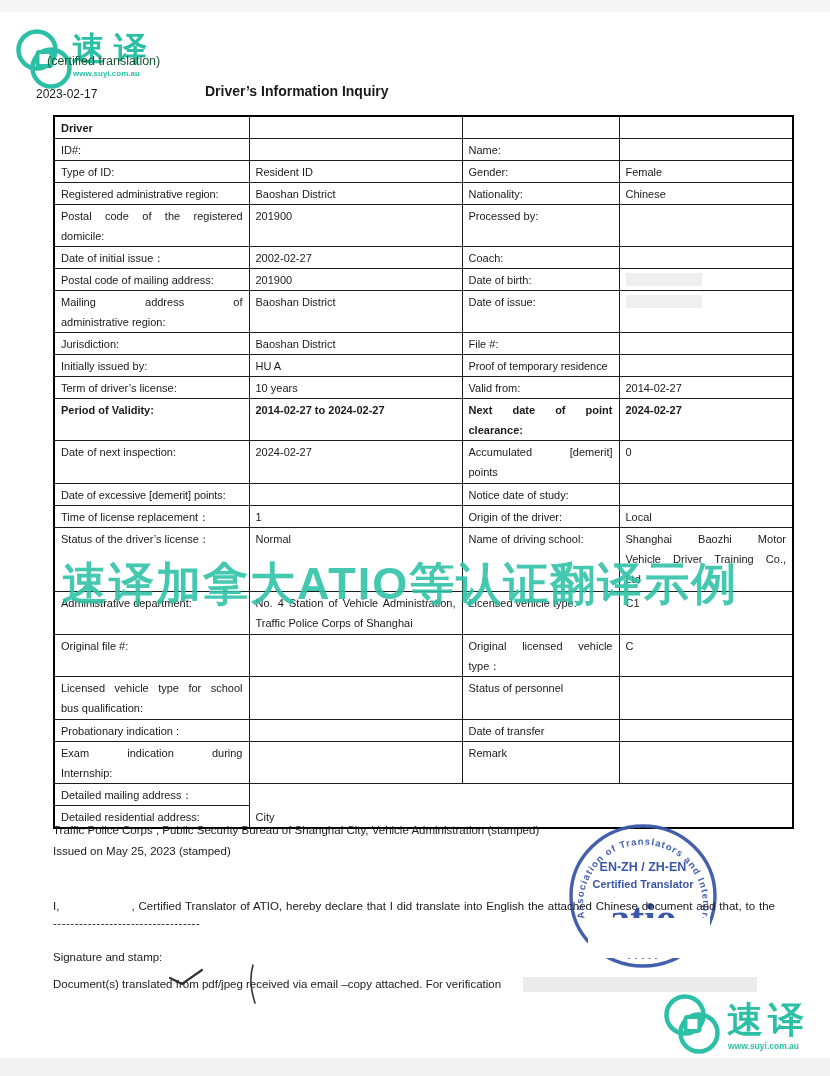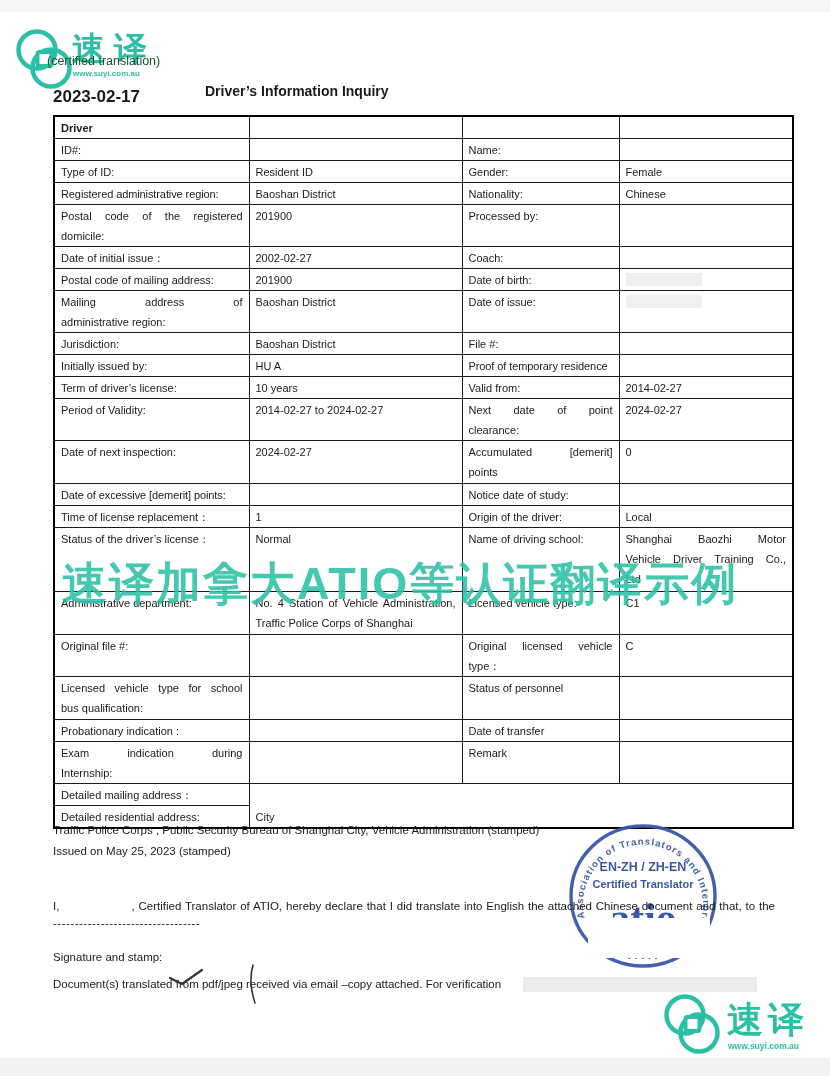--- a/index.html
+++ b/index.html
@@ -8,21 +8,21 @@
   .strip{position:absolute;left:0;width:830px;background:#f5f5f5;}
   .strip.top{top:0;height:12px;}
   .strip.bottom{top:1058px;height:18px;background:#f2f2f2;}
 
   
   .logo-mark{position:absolute;}
   .brand-cjk{position:absolute;color:#2bbfa6;font-weight:700;white-space:nowrap;
              font-family:"Liberation Sans",sans-serif;}
   .brand-url{position:absolute;color:#2bbfa6;font-weight:700;font-size:8px;white-space:nowrap;}
   .cert-note{position:absolute;left:47px;top:54px;font-size:12.5px;color:#14532d;}
-  .doc-date{position:absolute;left:53px;top:87px;font-size:17px;font-weight:bold;}
+  .doc-date{position:absolute;left:36px;top:87px;font-size:12px;}
   .doc-title{position:absolute;left:205px;top:83px;font-size:14px;font-weight:700;}
 
   
   .tbl-wrap{position:absolute;left:53px;top:115px;width:739px;border-radius:6px;}
   table{border-collapse:collapse;width:739px;table-layout:fixed;border:2px solid #000;}
   td{border:1px solid #1c1c1c;padding:1px 6px 0 6px;font-size:11px;line-height:20px;
      vertical-align:top;text-align:left;overflow:hidden;}
   td.b{font-weight:700;}
   td.sm{font-size:11px;letter-spacing:-0.1px;}
   td.ar{text-align:left;padding-right:26px;}
@@ -146,21 +146,21 @@
             <td>HU A</td>
             <td class="sm">Proof of temporary residence</td>
             <td></td>
           </tr>
           <tr style="height: 22px;">
             <td>Term of driver’s license:</td>
             <td>10 years</td>
             <td>Valid from:</td>
             <td>2014-02-27</td>
           </tr>
-          <tr style="height: 42px;">
+          <tr style="height: 42px; font-weight: bold;">
             <td>Period of Validity:</td>
             <td>2014-02-27 to 2024-02-27</td>
             <td>
               <div class="spread">Next date of point</div>
               <div>clearance:</div>
             </td>
             <td>2024-02-27</td>
           </tr>
           <tr style="height: 43px;">
             <td>Date of next inspection:</td>

